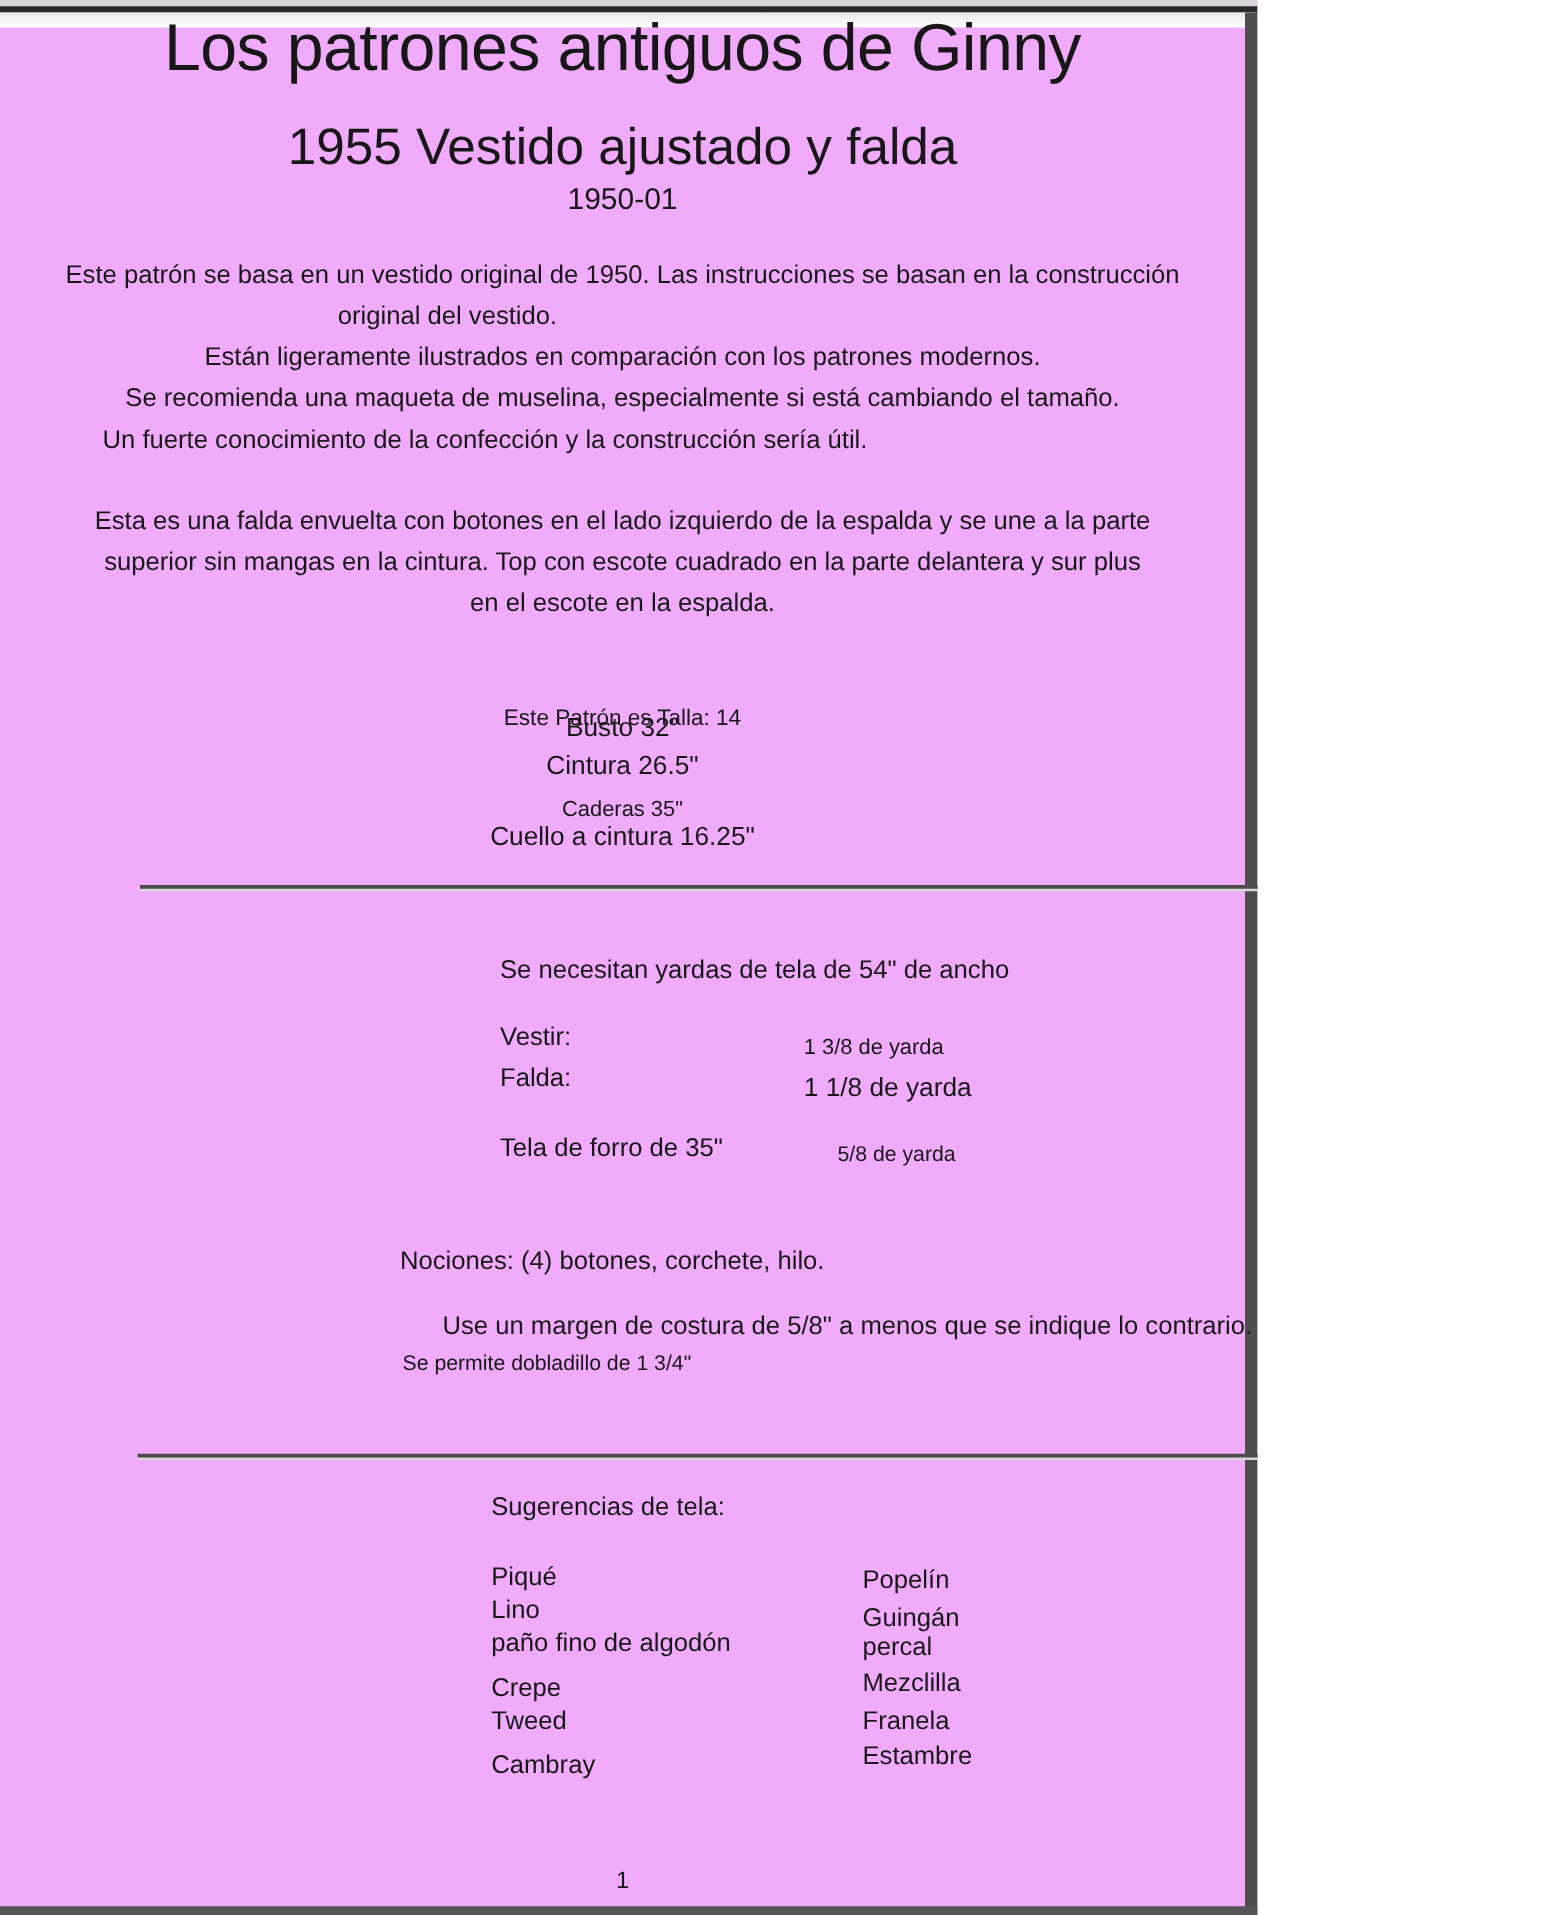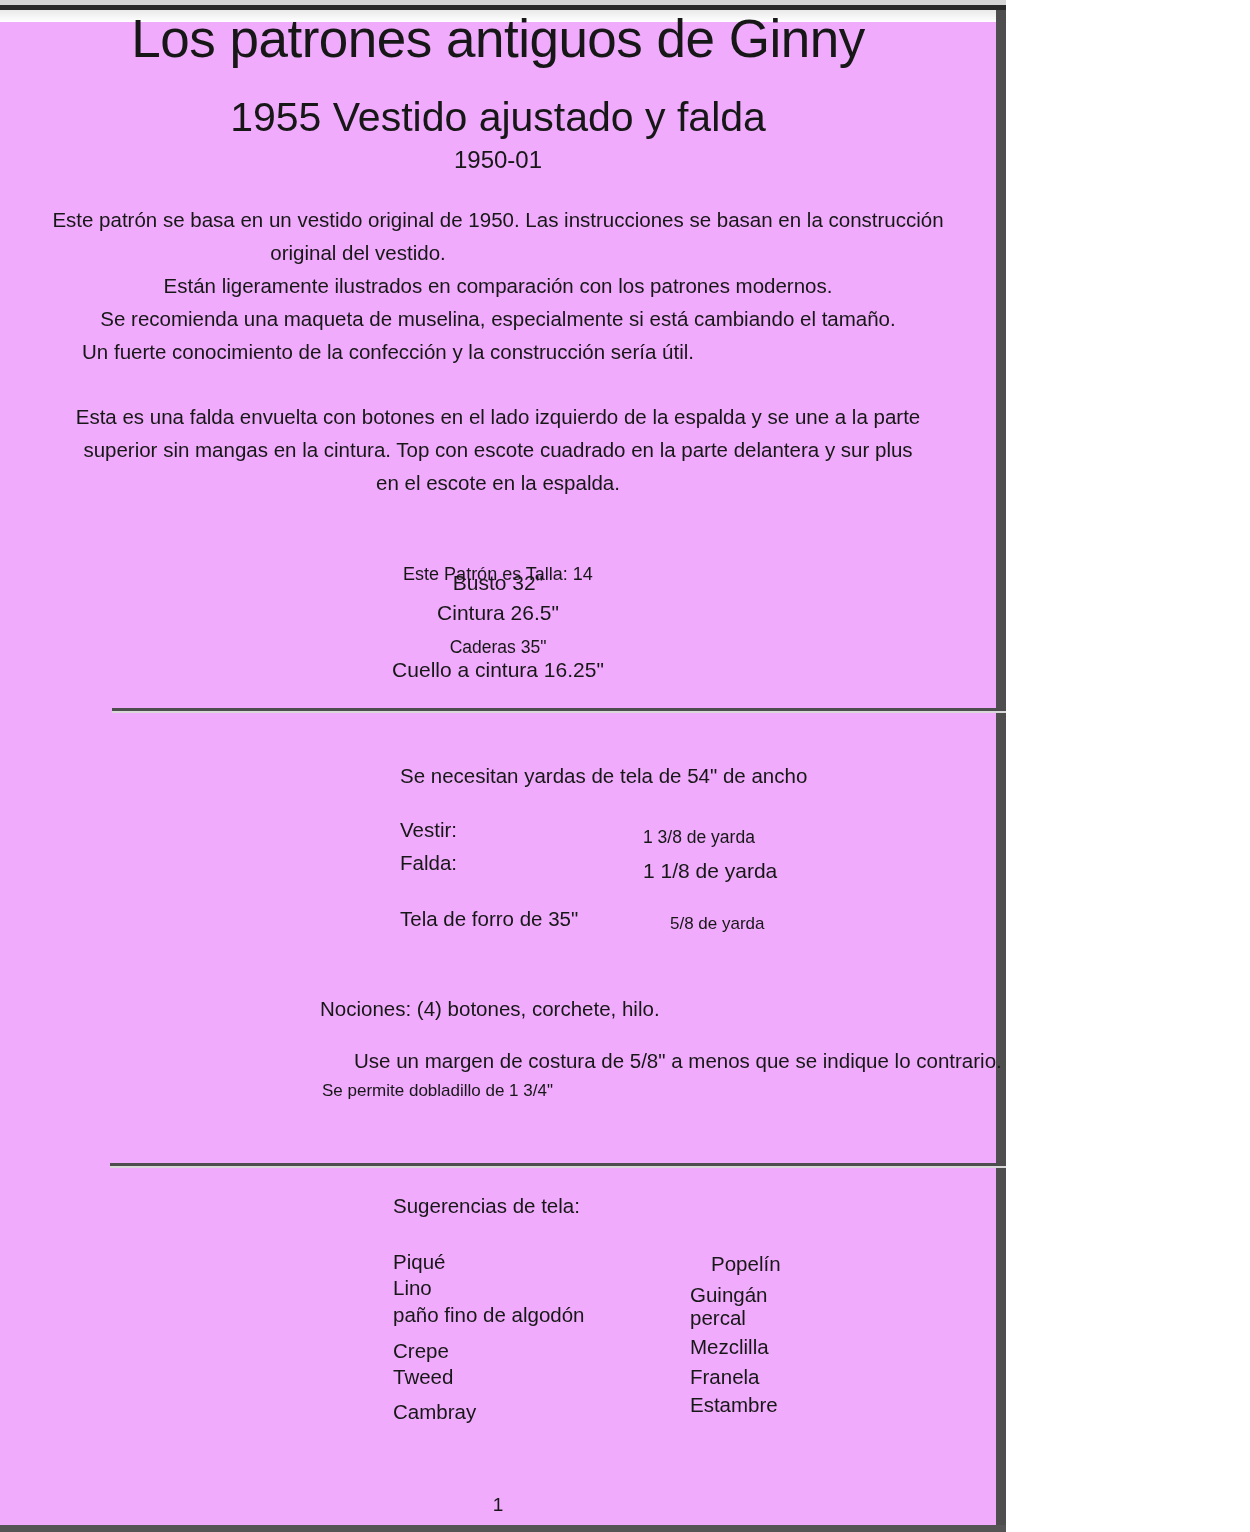--- a/index.html
+++ b/index.html
@@ -54,21 +54,21 @@
   .yard-val-3  { left:670px; top:914px; font-size:17px; }
 
   .notions { left:320px; top:997px; }
   .seam    { left:320px; top:1049px;margin-left:34px; }
   .hem     { left:322px; top:1081px; }
 
   .fab-head { left:393px; top:1194px; }
   .fl0 { left:393px; top:1250px; } .fl1 { left:393px; top:1276px; }
   .fl2 { left:393px; top:1303px; } .fl3 { left:393px; top:1339px; }
   .fl4 { left:393px; top:1365px; } .fl5 { left:393px; top:1400px; }
-  .fr0 { left:690px; top:1252px;margin-left:21px; } .fr1 { left:690px; top:1283px; }
+  .fr0 { left:690px; top:1252px; } .fr1 { left:690px; top:1283px; }
   .fr2 { left:690px; top:1306px; } .fr3 { left:690px; top:1335px; }
   .fr4 { left:690px; top:1365px; } .fr5 { left:690px; top:1393px; }
 
   .pagenum { top:1494px; font-size:19px; }
 </style>
 </head>
 <body>
 
 <div class="page">
 

